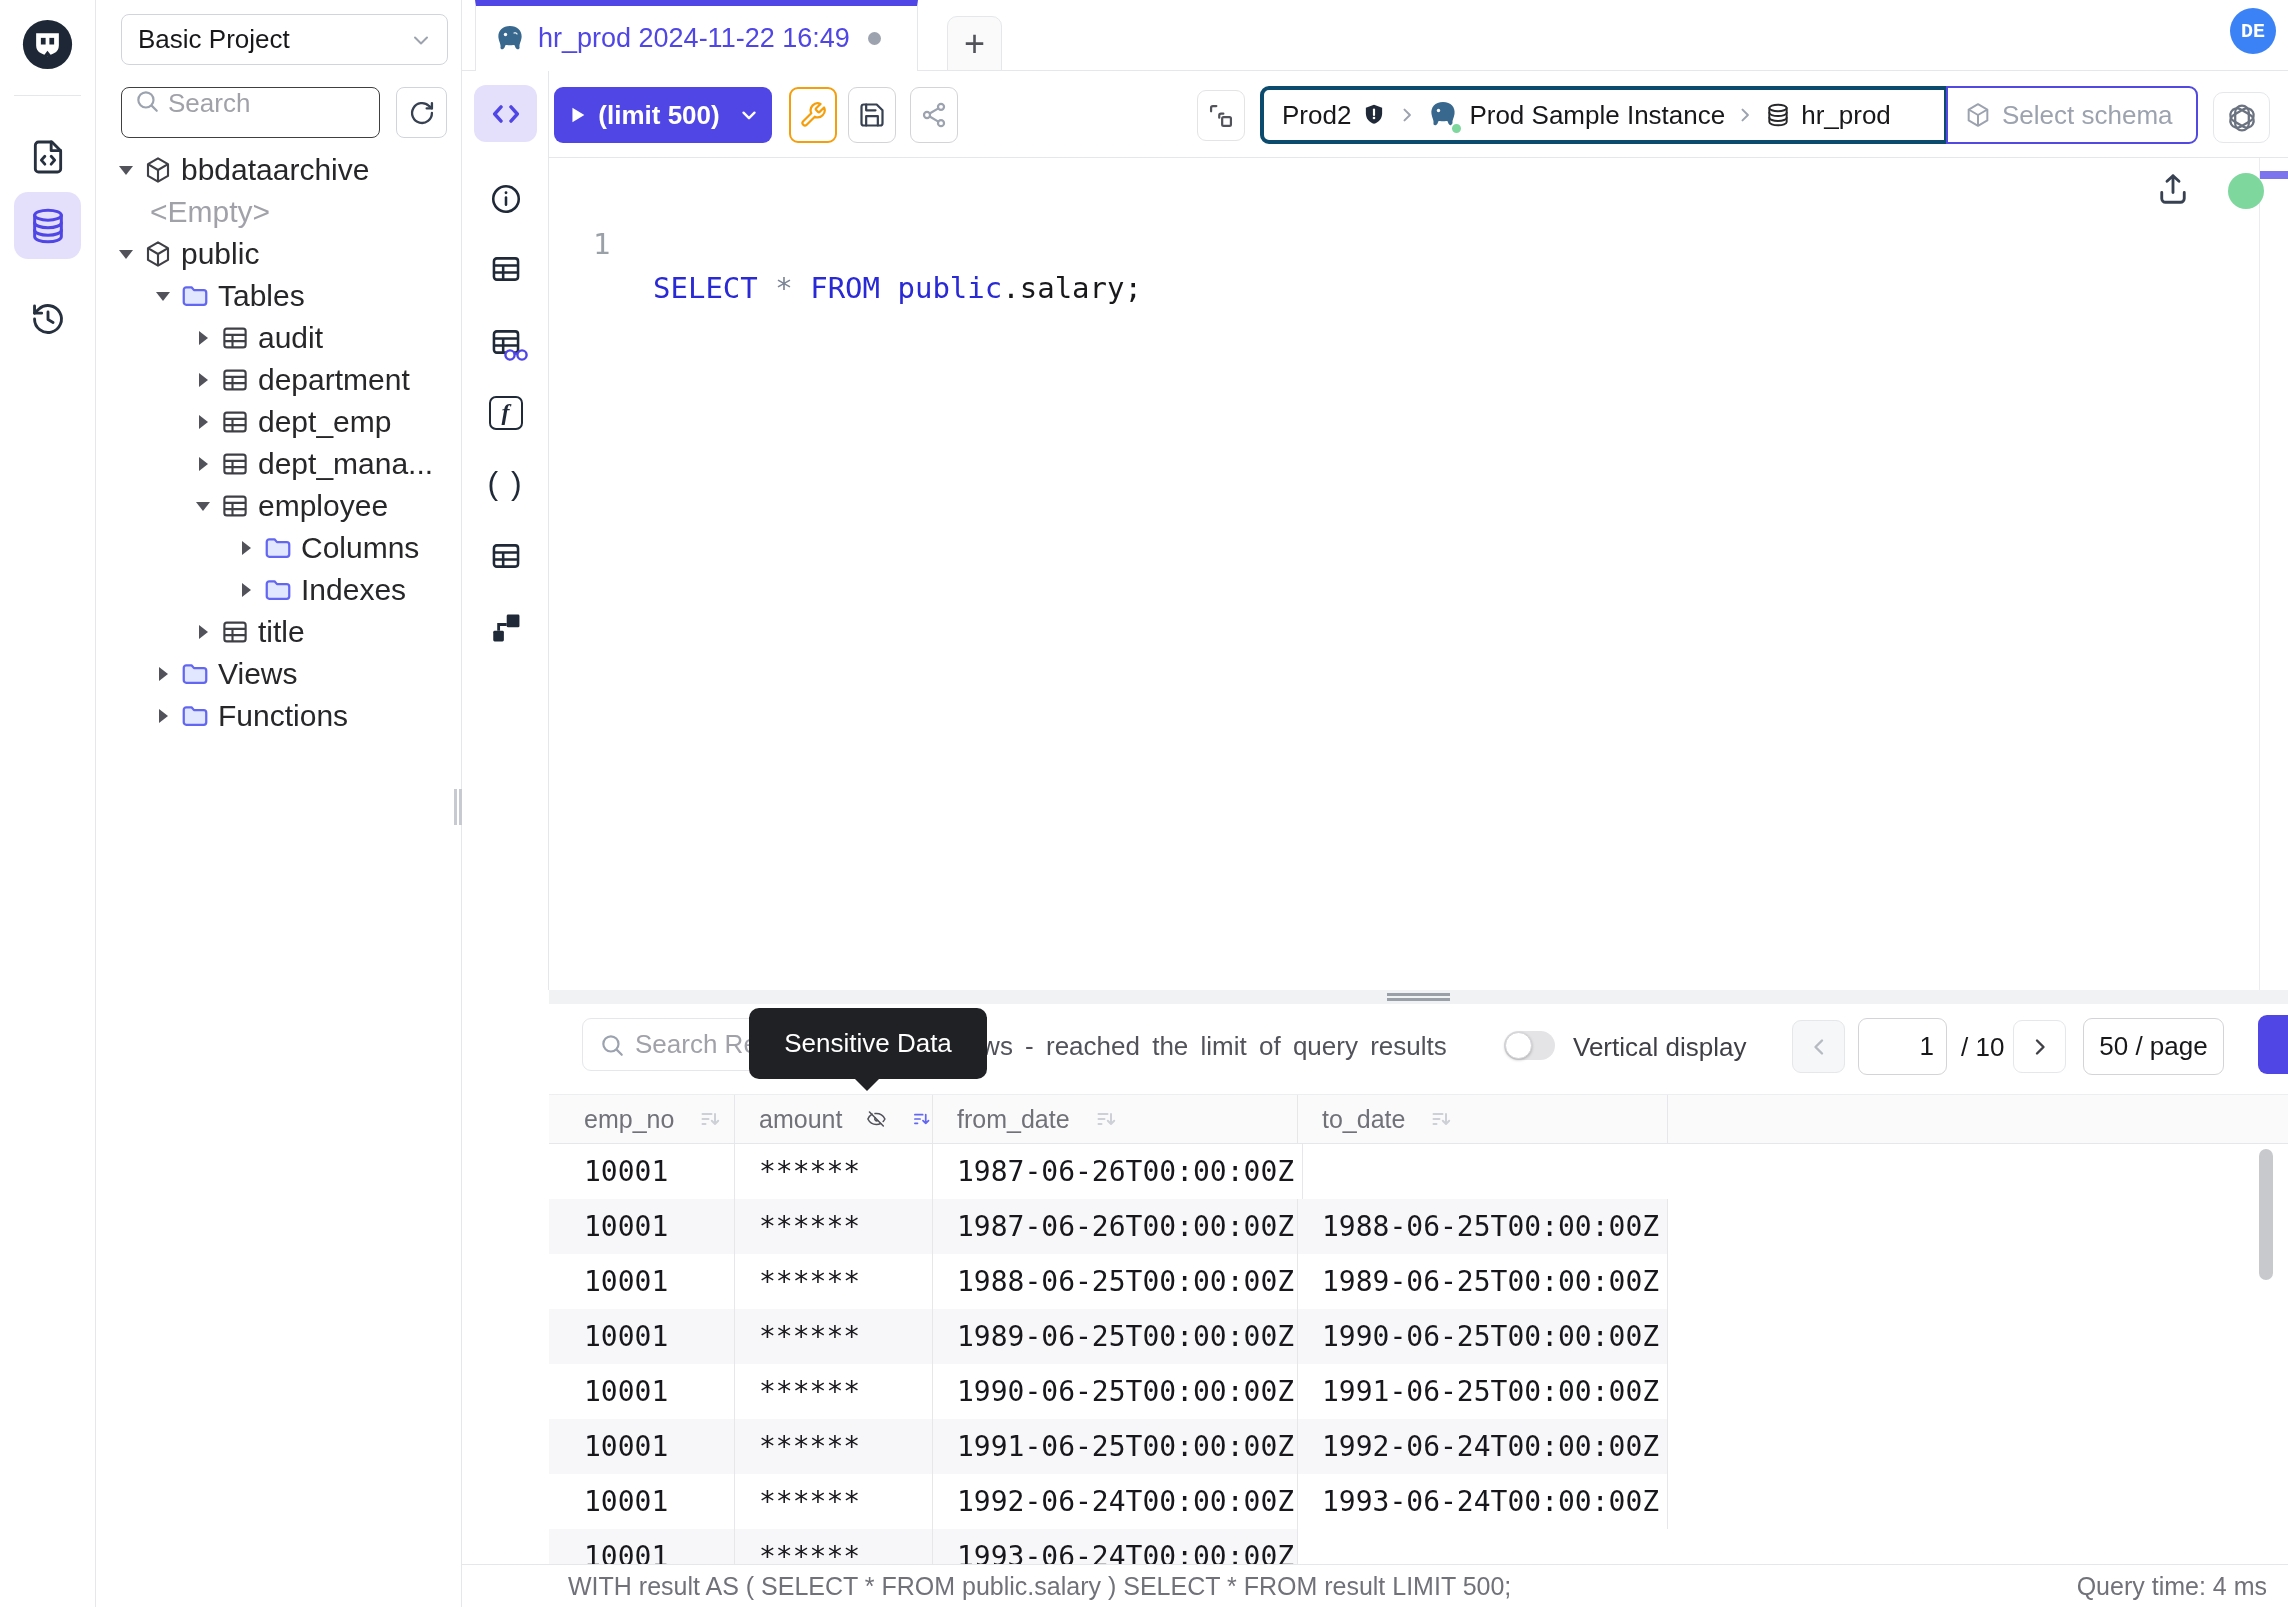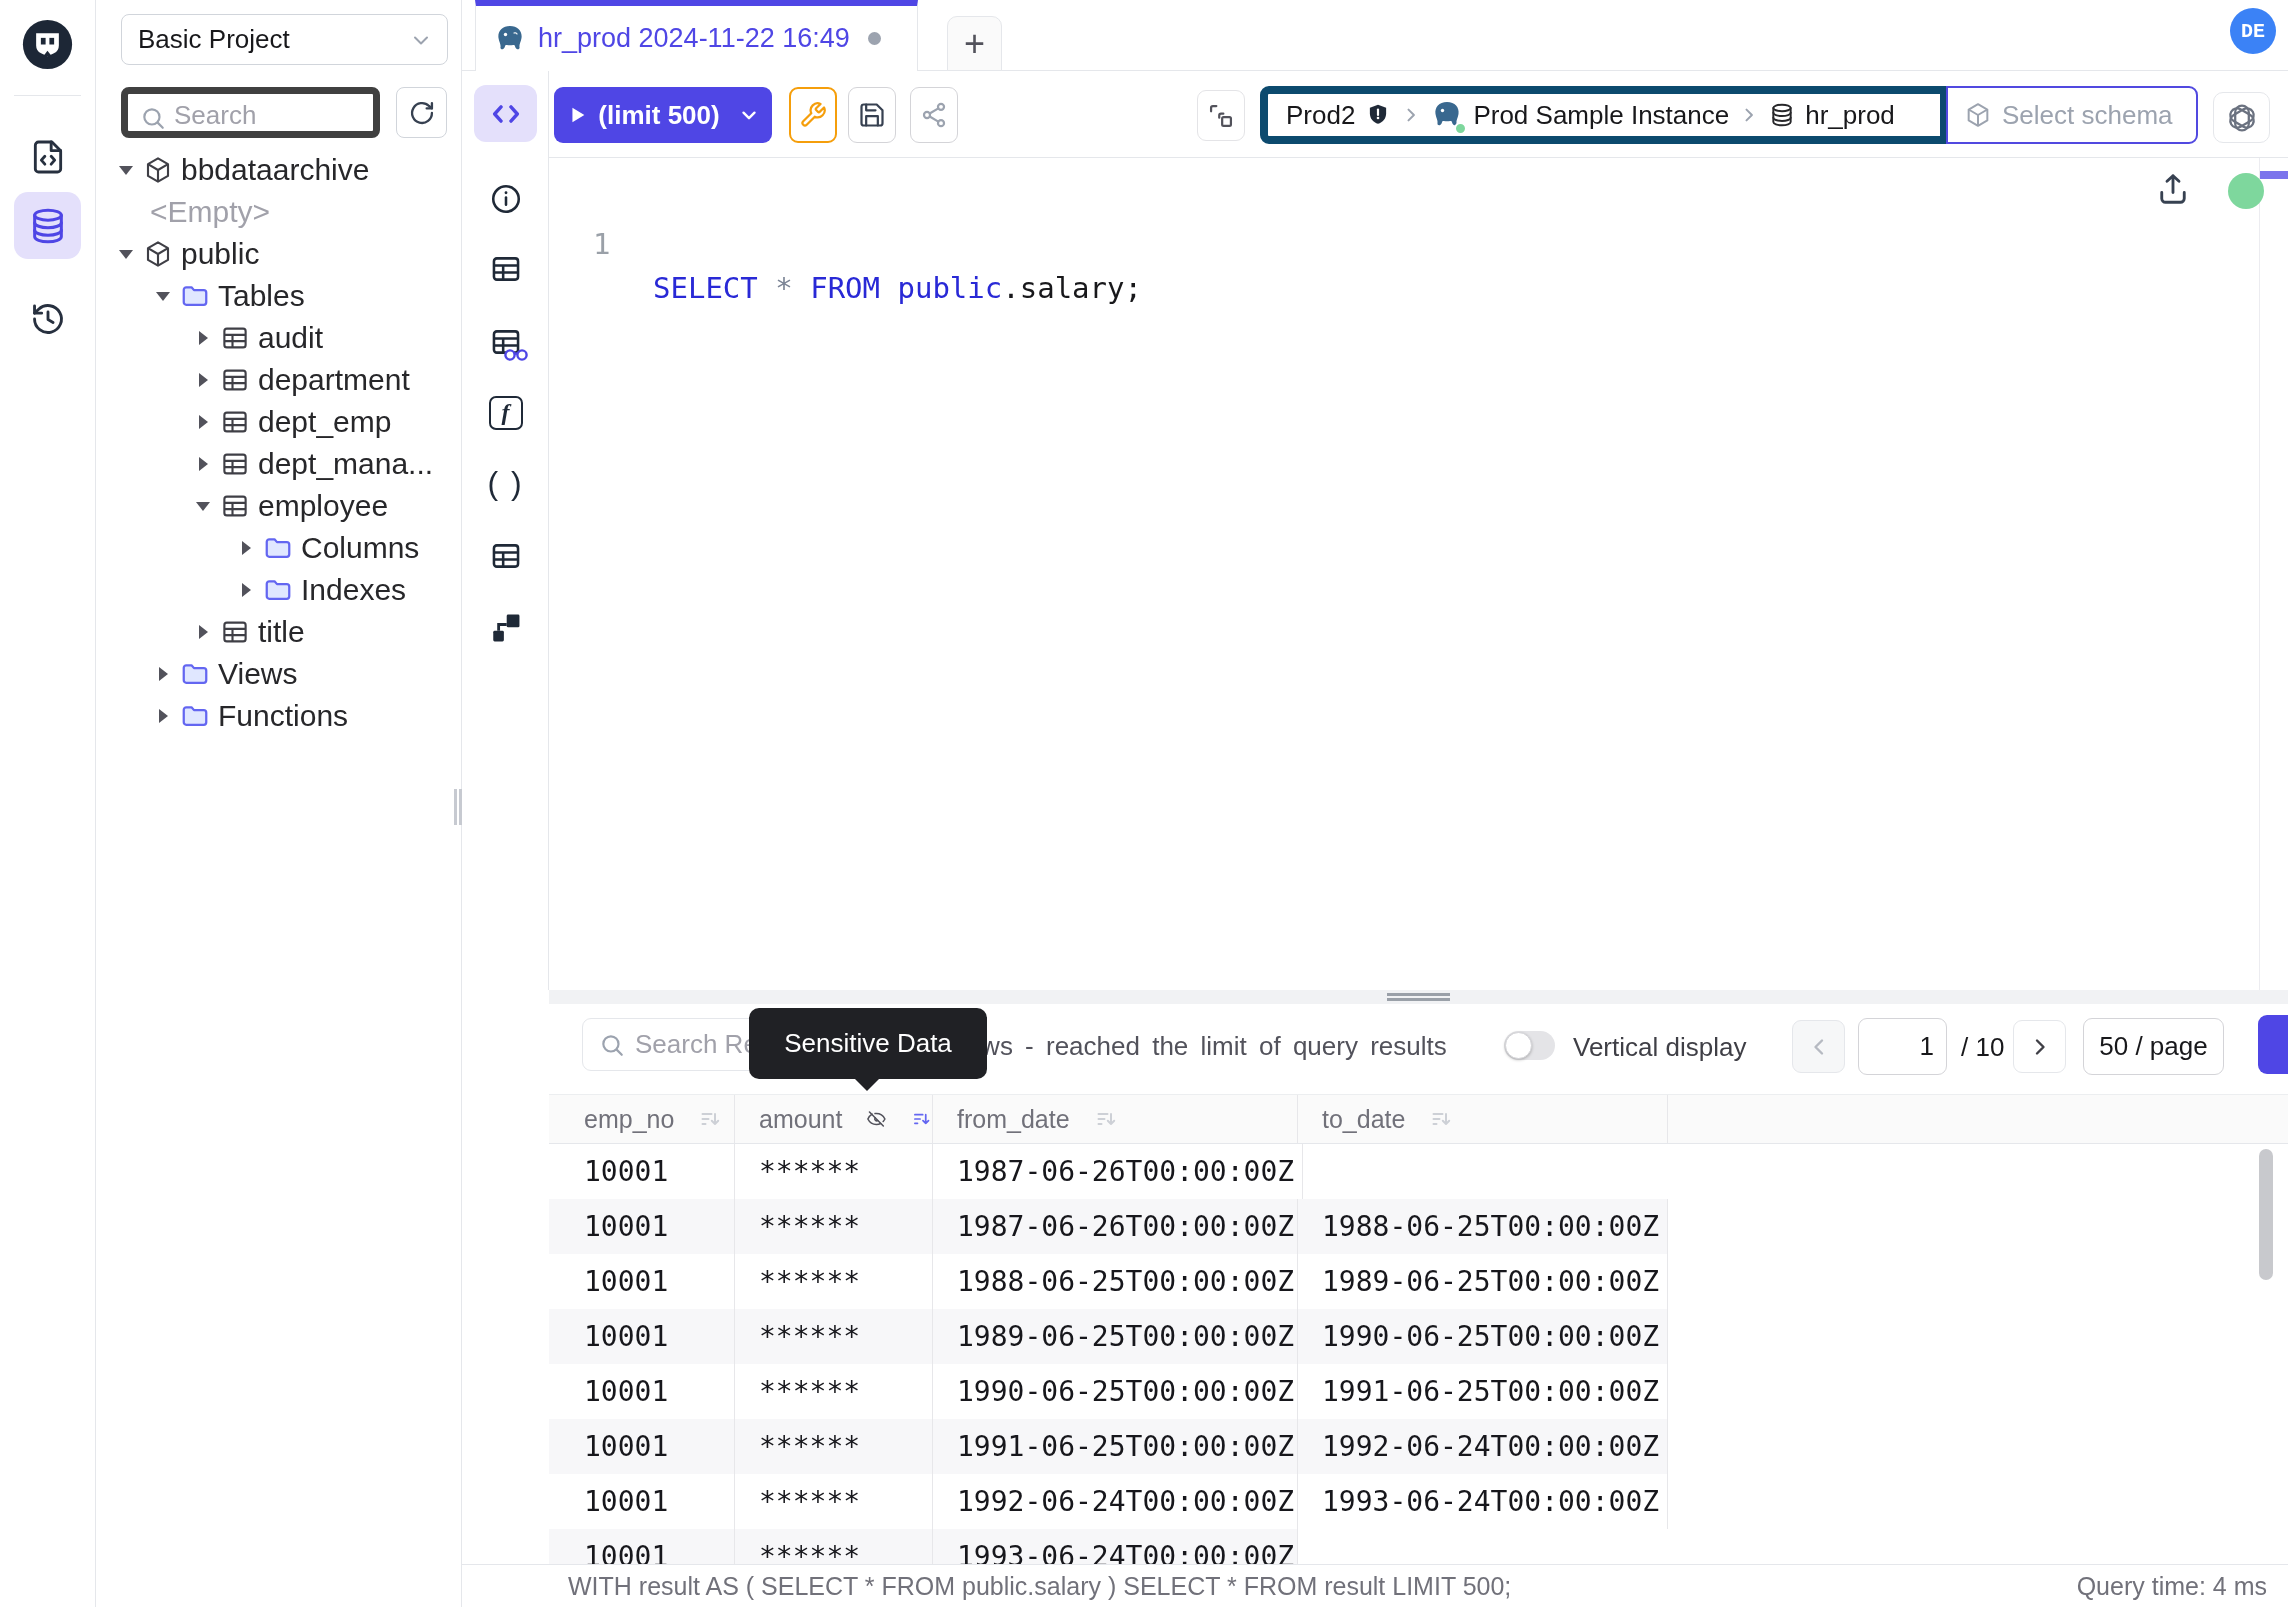--- a/index.html
+++ b/index.html
@@ -15,22 +15,22 @@
   .rail-btn { position:absolute; left:14px; width:67px; height:67px; border-radius:14px;
     display:flex; align-items:center; justify-content:center; color:#27303f; }
   .rail-btn.active { background:#e4e0fb; color:#4f46e5; }
 
   
   .sidebar { position:absolute; left:96px; top:0; width:366px; height:1608px; background:#fff;
     border-right:1px solid #e5e7eb; }
   .proj-select { position:absolute; left:25px; top:14px; width:327px; height:51px; border:1px solid #d1d5db;
     border-radius:8px; display:flex; align-items:center; justify-content:space-between; padding:0 14px 0 16px;
     font-size:26px; color:#18181b; background:#fff; }
-  .side-search { position:absolute; left:25px; top:87px; width:259px; height:51px; border:7px solid #404040;
-    border-radius:8px; display:flex; align-items:flex-end; padding:0 10px 0 12px; gap:8px; }
+  .side-search { position:absolute; left:25px; top:87px; width:259px; height:51px; border:1px solid #404040;
+    border-radius:8px; display:flex; align-items:flex-start; padding:0 10px 0 12px; gap:8px; }
   .side-search input { border:none; outline:none; width:178px; font-size:26px; font-family:"Liberation Sans",sans-serif; color:#18181b; }
   .side-search input::placeholder, .res-search input::placeholder { color:#a1a1aa; }
   .refresh-btn { position:absolute; left:300px; top:87px; width:51px; height:51px; border:1px solid #d1d5db;
     border-radius:8px; display:flex; align-items:center; justify-content:center; color:#374151; background:#fff; }
   .tree { position:absolute; left:0; top:149px; width:366px; }
   .trow { height:42px; display:flex; align-items:center; gap:8px; font-size:30px; color:#27272a; cursor:default; }
   .carbox { width:18px; height:18px; display:flex; align-items:center; justify-content:center; flex:none; }
   .car { width:0; height:0; border-style:solid; }
   .car.down  { border-width:9px 7px 0 7px; border-color:#52525b transparent transparent transparent; }
   .car.right { border-width:7px 0 7px 9px; border-color:transparent transparent transparent #52525b; }
@@ -63,21 +63,21 @@
   .toolbar { position:absolute; left:549px; top:71px; width:1739px; height:87px; background:#fff;
     border-bottom:1px solid #e5e7eb; }
   .run-btn { position:absolute; left:5px; top:16px; width:218px; height:56px; border-radius:9px; background:#4f46e5;
     color:#fff; display:flex; align-items:center; justify-content:center; gap:10px; font-size:26px; font-weight:bold; }
   .sq-btn { position:absolute; top:16px; width:48px; height:56px; border-radius:9px; border:1px solid #d4d4d8;
     background:#fff; display:flex; align-items:center; justify-content:center; color:#374151; }
   .sq-btn.warn { border:2px solid #f59e0b; color:#f59e0b; }
   .batch-btn { position:absolute; left:648px; top:19px; width:48px; height:51px; border:1px solid #e4e4e7;
     border-radius:9px; display:flex; align-items:center; justify-content:center; color:#52525b; background:#fff; }
   .bc-group { position:absolute; left:711px; top:15px; height:58px; display:flex; }
-  .bc-main { width:688px; border:8px solid #0c4a6e; border-radius:9px 0 0 9px; display:flex; align-items:center;
+  .bc-main { width:688px; border:4px solid #0c4a6e; border-radius:9px 0 0 9px; display:flex; align-items:center;
     gap:10px; padding:0 18px; font-size:26px; color:#18181b; background:#fff; }
   .bc-schema { width:252px; border:2px solid #5149e0; margin-left:-2px; border-radius:0 9px 9px 0;
     display:flex; align-items:center; gap:10px; padding:0 16px; font-size:26px; color:#9ca3af; background:#fff; }
   .bc-chev { color:#9ca3af; }
   .inst-wrap { position:relative; width:32px; height:32px; }
   .inst-dot { position:absolute; right:-4px; bottom:-4px; width:13px; height:13px; border-radius:50%;
     border:2px solid #fff; }
   .ai-btn { position:absolute; left:1664px; top:21px; width:57px; height:51px; border:1px solid #e5e7eb;
     border-radius:10px; display:flex; align-items:center; justify-content:center; background:#fff; }
 

